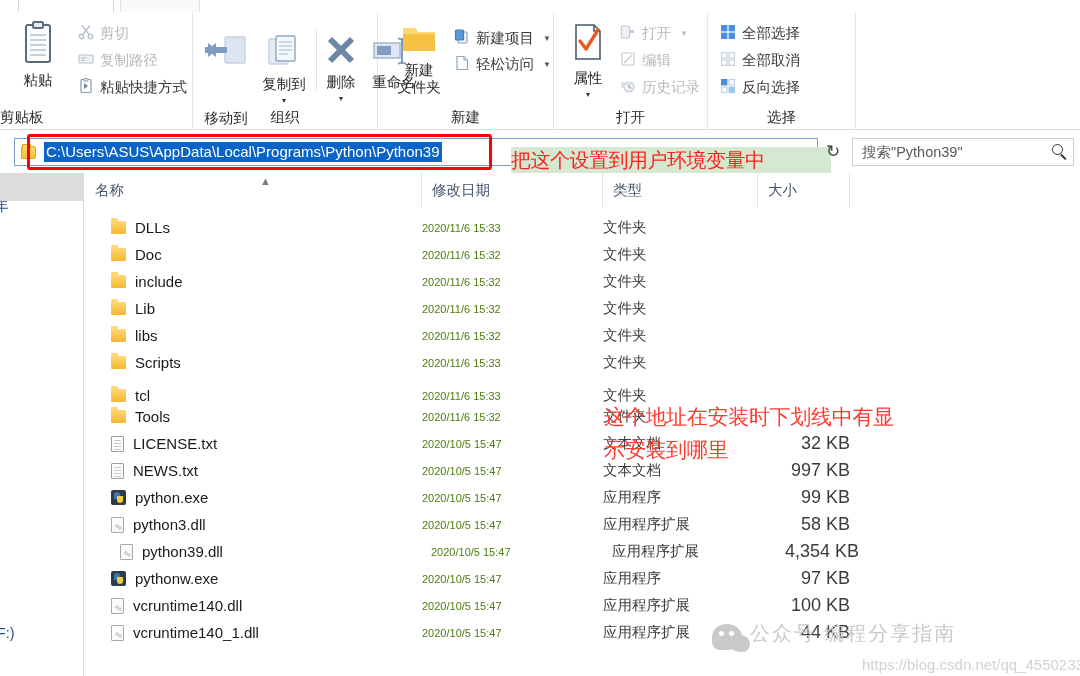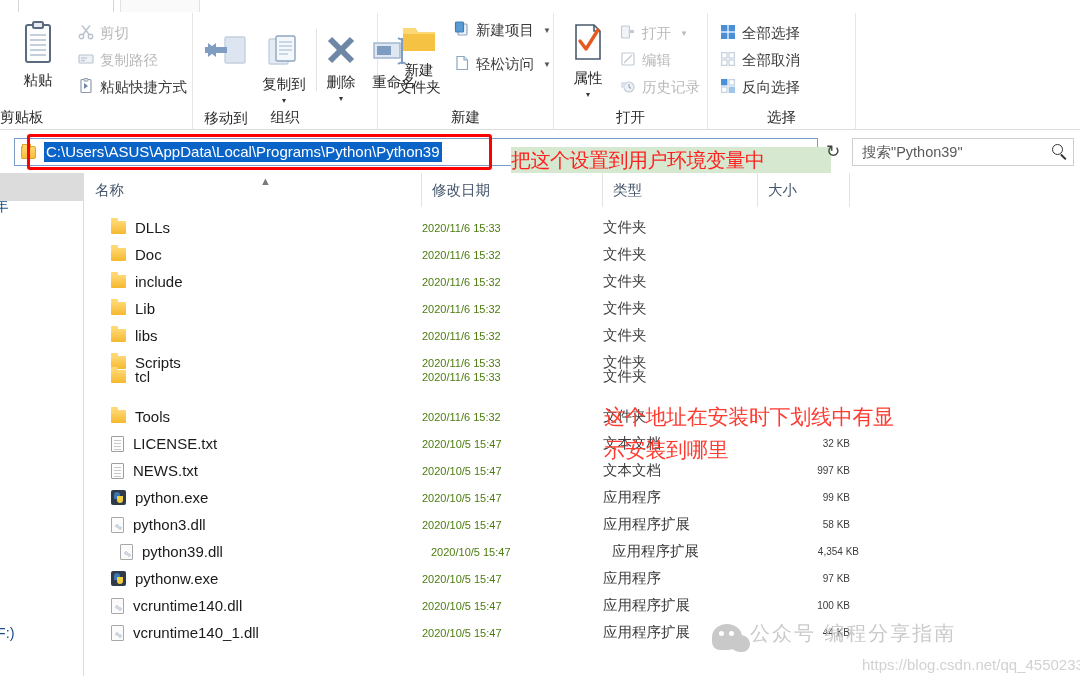--- a/index.html
+++ b/index.html
@@ -130,21 +130,21 @@
   }
 
   .row {
     position: absolute; left: 0; width: 995px; height: 27px;
     display: flex; align-items: center;
   }
   .c-name { position: absolute; left: 26px; display: flex; align-items: center; gap: 9px; }
   .c-name .nm { font-size: 15px; color: #1a1a1a; white-space: nowrap; }
   .c-date { position: absolute; left: 337px; font-size: 11px; color: #4d7c0f; white-space: nowrap; }
   .c-type { position: absolute; left: 518px; font-size: 14.5px; color: #3c3c3c; white-space: nowrap; }
-  .c-size { position: absolute; left: 600px; width: 165px; text-align: right; font-size: 10px; color: #3c3c3c; }
+  .c-size { position: absolute; left: 600px; width: 165px; text-align: right; font-size: 18px; color: #3c3c3c; }
 
   
   .ic-folder {
     width: 15px; height: 13px; position: relative; flex: 0 0 auto;
     background: linear-gradient(#ffd873, #f5b82f);
     border-radius: 1px;
   }
   .ic-folder:before {
     content:""; position:absolute; left:0; top:-3px; width:7px; height:3px;
     background:#ffd873; border-radius: 1px 1px 0 0;
@@ -343,21 +343,21 @@
       <div class="big-btn" style="left:12px; top:10px; width:58px;">
         <span class="bicon">
           <svg width="40" height="32" viewBox="0 0 40 32">
             <path d="M4 5 H16 L19 9 H36 V28 H4 Z" fill="#f6c243"></path>
             <path d="M4 5 H16 L19 9 H36 V11 H4 Z" fill="#fcd876"></path>
           </svg>
         </span>
         <span>新建</span>
         <span>文件夹</span>
       </div>
-      <div class="small-btn" style="left:76px; top:8px;justify-content:center;">
+      <div class="small-btn" style="left:76px; top:16px;justify-content:center;">
         <span>
           <svg width="16" height="16" viewBox="0 0 16 16">
             <rect x="4" y="3" width="9" height="11" rx="1" fill="#eef3f9" stroke="#8ea6c2" stroke-width="1.2"></rect>
             <rect x="1.5" y="1" width="8" height="10" rx="1" fill="#5b9bd5" stroke="#3f7fb8" stroke-width="1.2"></rect>
           </svg>
         </span>
         <span>新建项目</span>
         <span class="caret">▼</span>
       </div>
       <div class="small-btn" style="left:76px; top:42px;">
@@ -547,21 +547,21 @@
         </div>
         <div class="row" style="top: 176px;">
           <div class="c-name">
             <span class="ic-folder"></span>
             <span class="nm">Scripts</span>
           </div>
           <div class="c-date">2020/11/6 15:33</div>
           <div class="c-type">文件夹</div>
           <div class="c-size"></div>
         </div>
-        <div class="row" style="top: 190px;">
+        <div class="row" style="top: 209px;">
           <div class="c-name">
             <span class="ic-folder"></span>
             <span class="nm">tcl</span>
           </div>
           <div class="c-date">2020/11/6 15:33</div>
           <div class="c-type">文件夹</div>
           <div class="c-size"></div>
         </div>
         <div class="row" style="top: 230px;">
           <div class="c-name">

